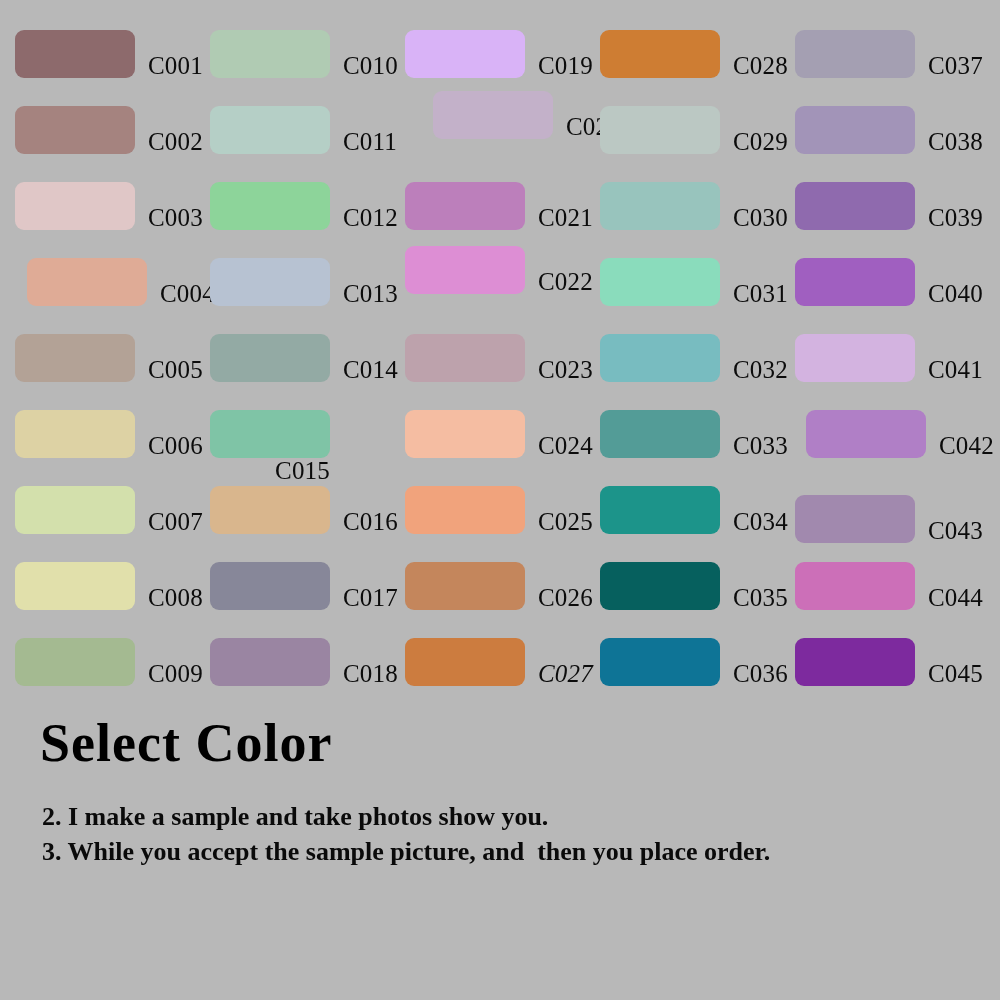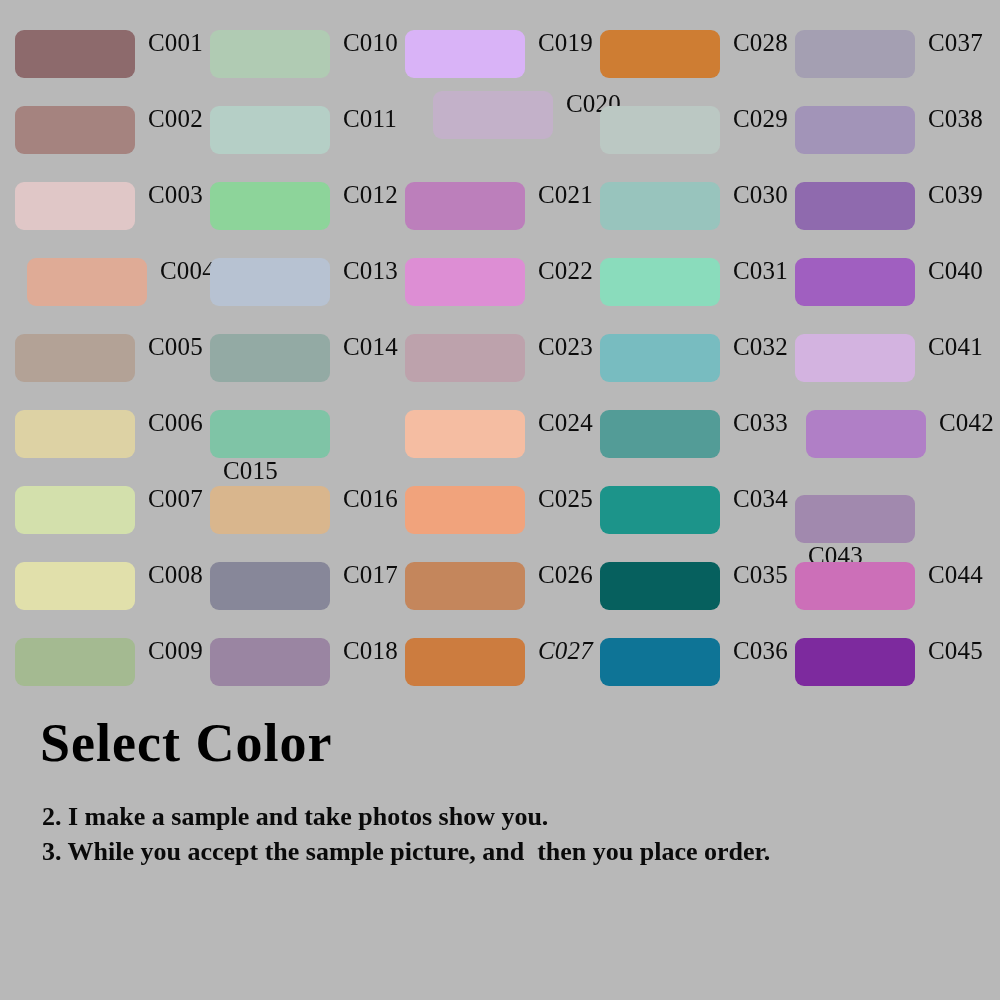--- a/index.html
+++ b/index.html
@@ -17,21 +17,21 @@
   #swatch-grid {
     position: absolute;
     left: 0;
     top: 0;
     width: 1000px;
     height: 700px;
   }
   .swatch-cell {
     position: absolute;
     display: flex;
-    align-items: flex-start;
+    align-items: flex-end;
     height: 48px;
   }
   .swatch-chip {
     width: 120px;
     height: 48px;
     border-radius: 9px;
     flex: 0 0 auto;
   }
   .swatch-label {
     margin-left: 13px;
@@ -155,21 +155,21 @@
       <span class="swatch-label">C019</span>
     </div>
     <div class="swatch-cell" style="left: 405px; top: 91px; margin-left: 28px;">
       <div class="swatch-chip" style="background: rgb(195, 177, 201); width: 120px; height: 48px; border-radius: 9px;"></div>
       <span class="swatch-label">C020</span>
     </div>
     <div class="swatch-cell" style="left: 405px; top: 182px;">
       <div class="swatch-chip" style="background: rgb(188, 127, 187); width: 120px; height: 48px; border-radius: 9px;"></div>
       <span class="swatch-label">C021</span>
     </div>
-    <div class="swatch-cell" style="left: 405px; top: 258px;">
+    <div class="swatch-cell" style="left: 405px; top: 246px;">
       <div class="swatch-chip" style="background: rgb(221, 142, 212); width: 120px; height: 48px; border-radius: 9px;"></div>
       <span class="swatch-label">C022</span>
     </div>
     <div class="swatch-cell" style="left: 405px; top: 334px;">
       <div class="swatch-chip" style="background: rgb(189, 162, 172); width: 120px; height: 48px; border-radius: 9px;"></div>
       <span class="swatch-label">C023</span>
     </div>
     <div class="swatch-cell" style="left: 405px; top: 410px;">
       <div class="swatch-chip" style="background: rgb(245, 189, 162); width: 120px; height: 48px; border-radius: 9px;"></div>
       <span class="swatch-label">C024</span>
@@ -239,21 +239,21 @@
       <span class="swatch-label">C040</span>
     </div>
     <div class="swatch-cell" style="left: 795px; top: 334px;">
       <div class="swatch-chip" style="background: rgb(211, 179, 224); width: 120px; height: 48px; border-radius: 9px;"></div>
       <span class="swatch-label">C041</span>
     </div>
     <div class="swatch-cell" style="left: 806px; top: 410px;">
       <div class="swatch-chip" style="background: rgb(176, 127, 198); width: 120px; height: 48px; border-radius: 9px;"></div>
       <span class="swatch-label">C042</span>
     </div>
-    <div class="swatch-cell" style="left: 795px; top: 495px; flex-direction: column;">
+    <div class="swatch-cell" style="left: 795px; top: 495px;">
       <div class="swatch-chip" style="background: rgb(161, 137, 174); width: 120px; height: 48px; border-radius: 9px;"></div>
       <span class="swatch-label">C043</span>
     </div>
     <div class="swatch-cell" style="left: 795px; top: 562px;">
       <div class="swatch-chip" style="background: rgb(204, 111, 184); width: 120px; height: 48px; border-radius: 9px;"></div>
       <span class="swatch-label">C044</span>
     </div>
     <div class="swatch-cell" style="left: 795px; top: 638px;">
       <div class="swatch-chip" style="background: rgb(125, 42, 158); width: 120px; height: 48px; border-radius: 9px;"></div>
       <span class="swatch-label">C045</span>

